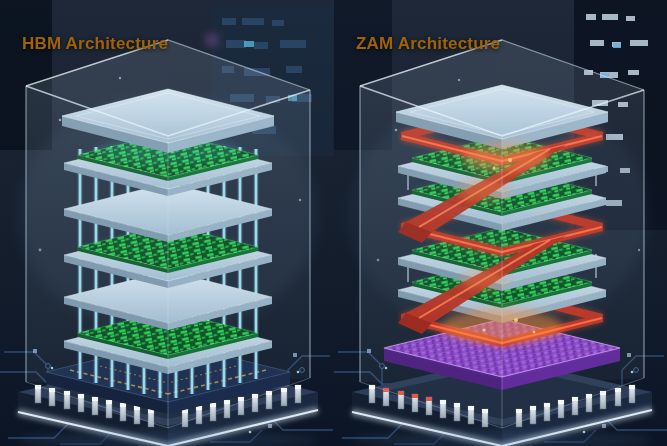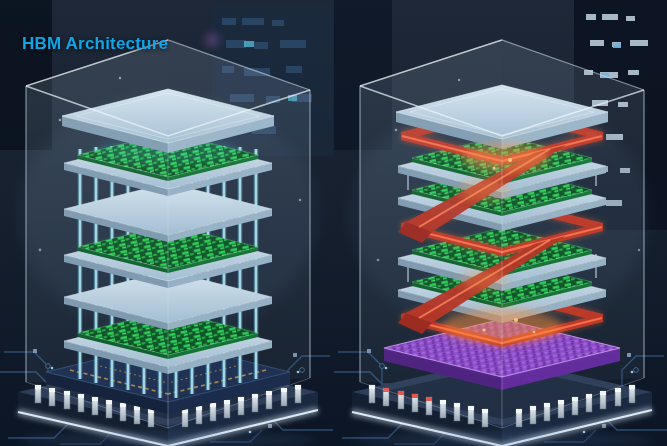--- a/index.html
+++ b/index.html
@@ -6,21 +6,21 @@
   .stage{
     position:relative;
     width:667px;height:446px;
     overflow:hidden;
     font-family:"Liberation Sans", sans-serif;
     background:#101b2c;
   }
   .stage svg{position:absolute;left:0;top:0;display:block;}
   .panel-title{
     position:absolute;top:34px;
-    font-size:17px;font-weight:bold;color:#0ea5e9;
+    font-size:17px;font-weight:bold;color:#a16207;
     letter-spacing:.2px;
     text-shadow:0 1px 4px rgba(0,0,0,.75);
     white-space:nowrap;z-index:5;
   }
   .panel-title.hbm{left:22px;}
   .panel-title.zam{left:356px;}
 </style>
 </head>
 <body>
 
@@ -356,13 +356,14 @@
             <circle cx="150" cy="330" r="1.5"></circle>
             <circle cx="200" cy="332" r="1.3"></circle>
         </g>
       </g>
 
       <use href="#glassfront"></use>
     </g>
   </svg>
 
   <div class="panel-title hbm">HBM Architecture</div>
+  <div class="panel-title zam">ZAM Architecture</div>
 </div>
 
 </body></html>

